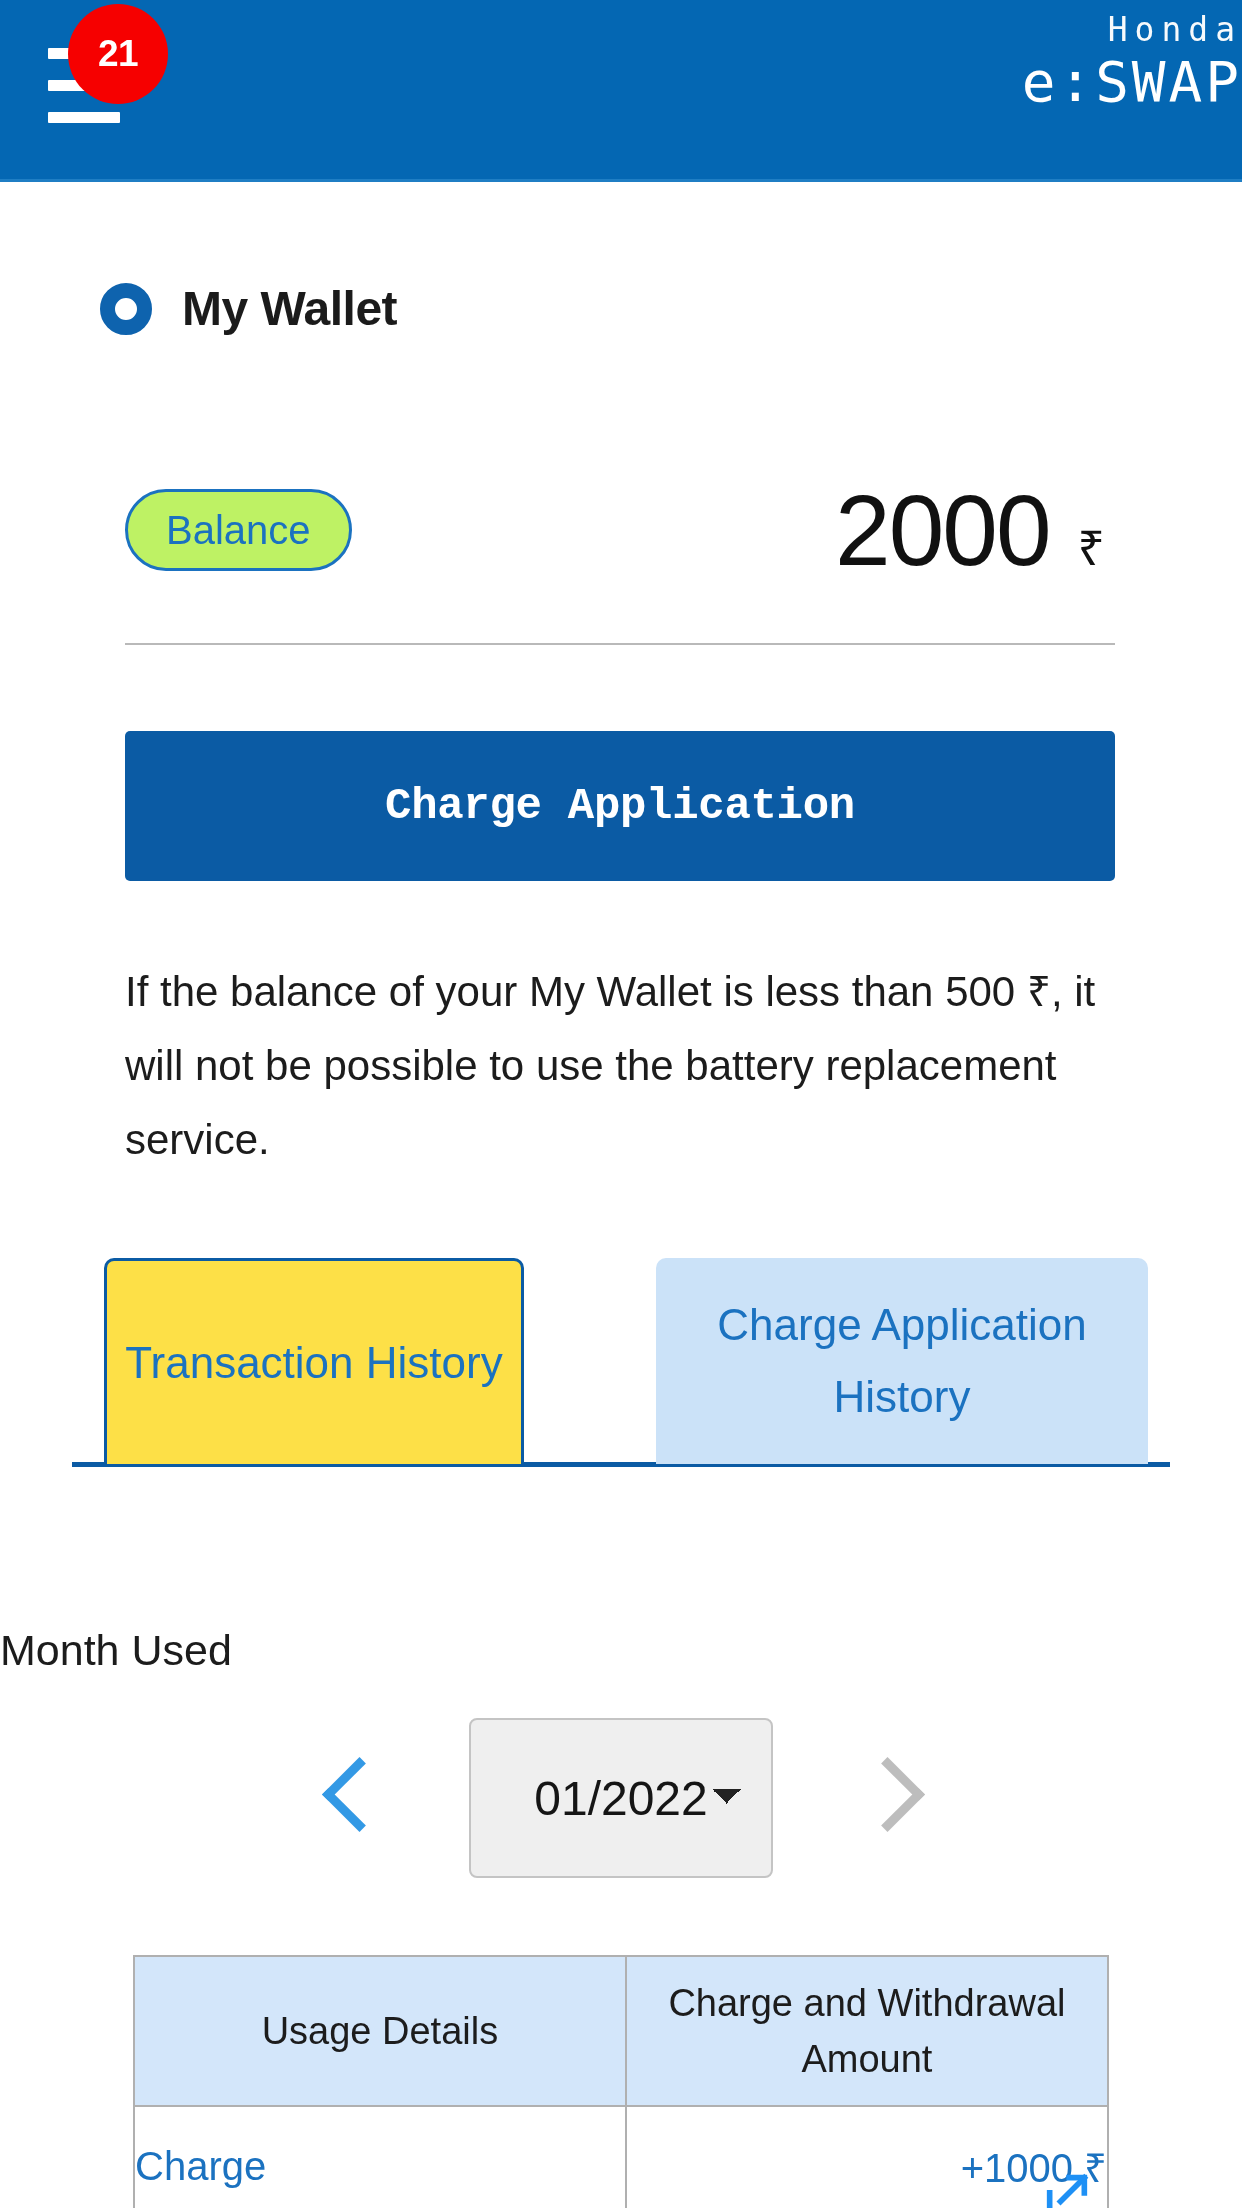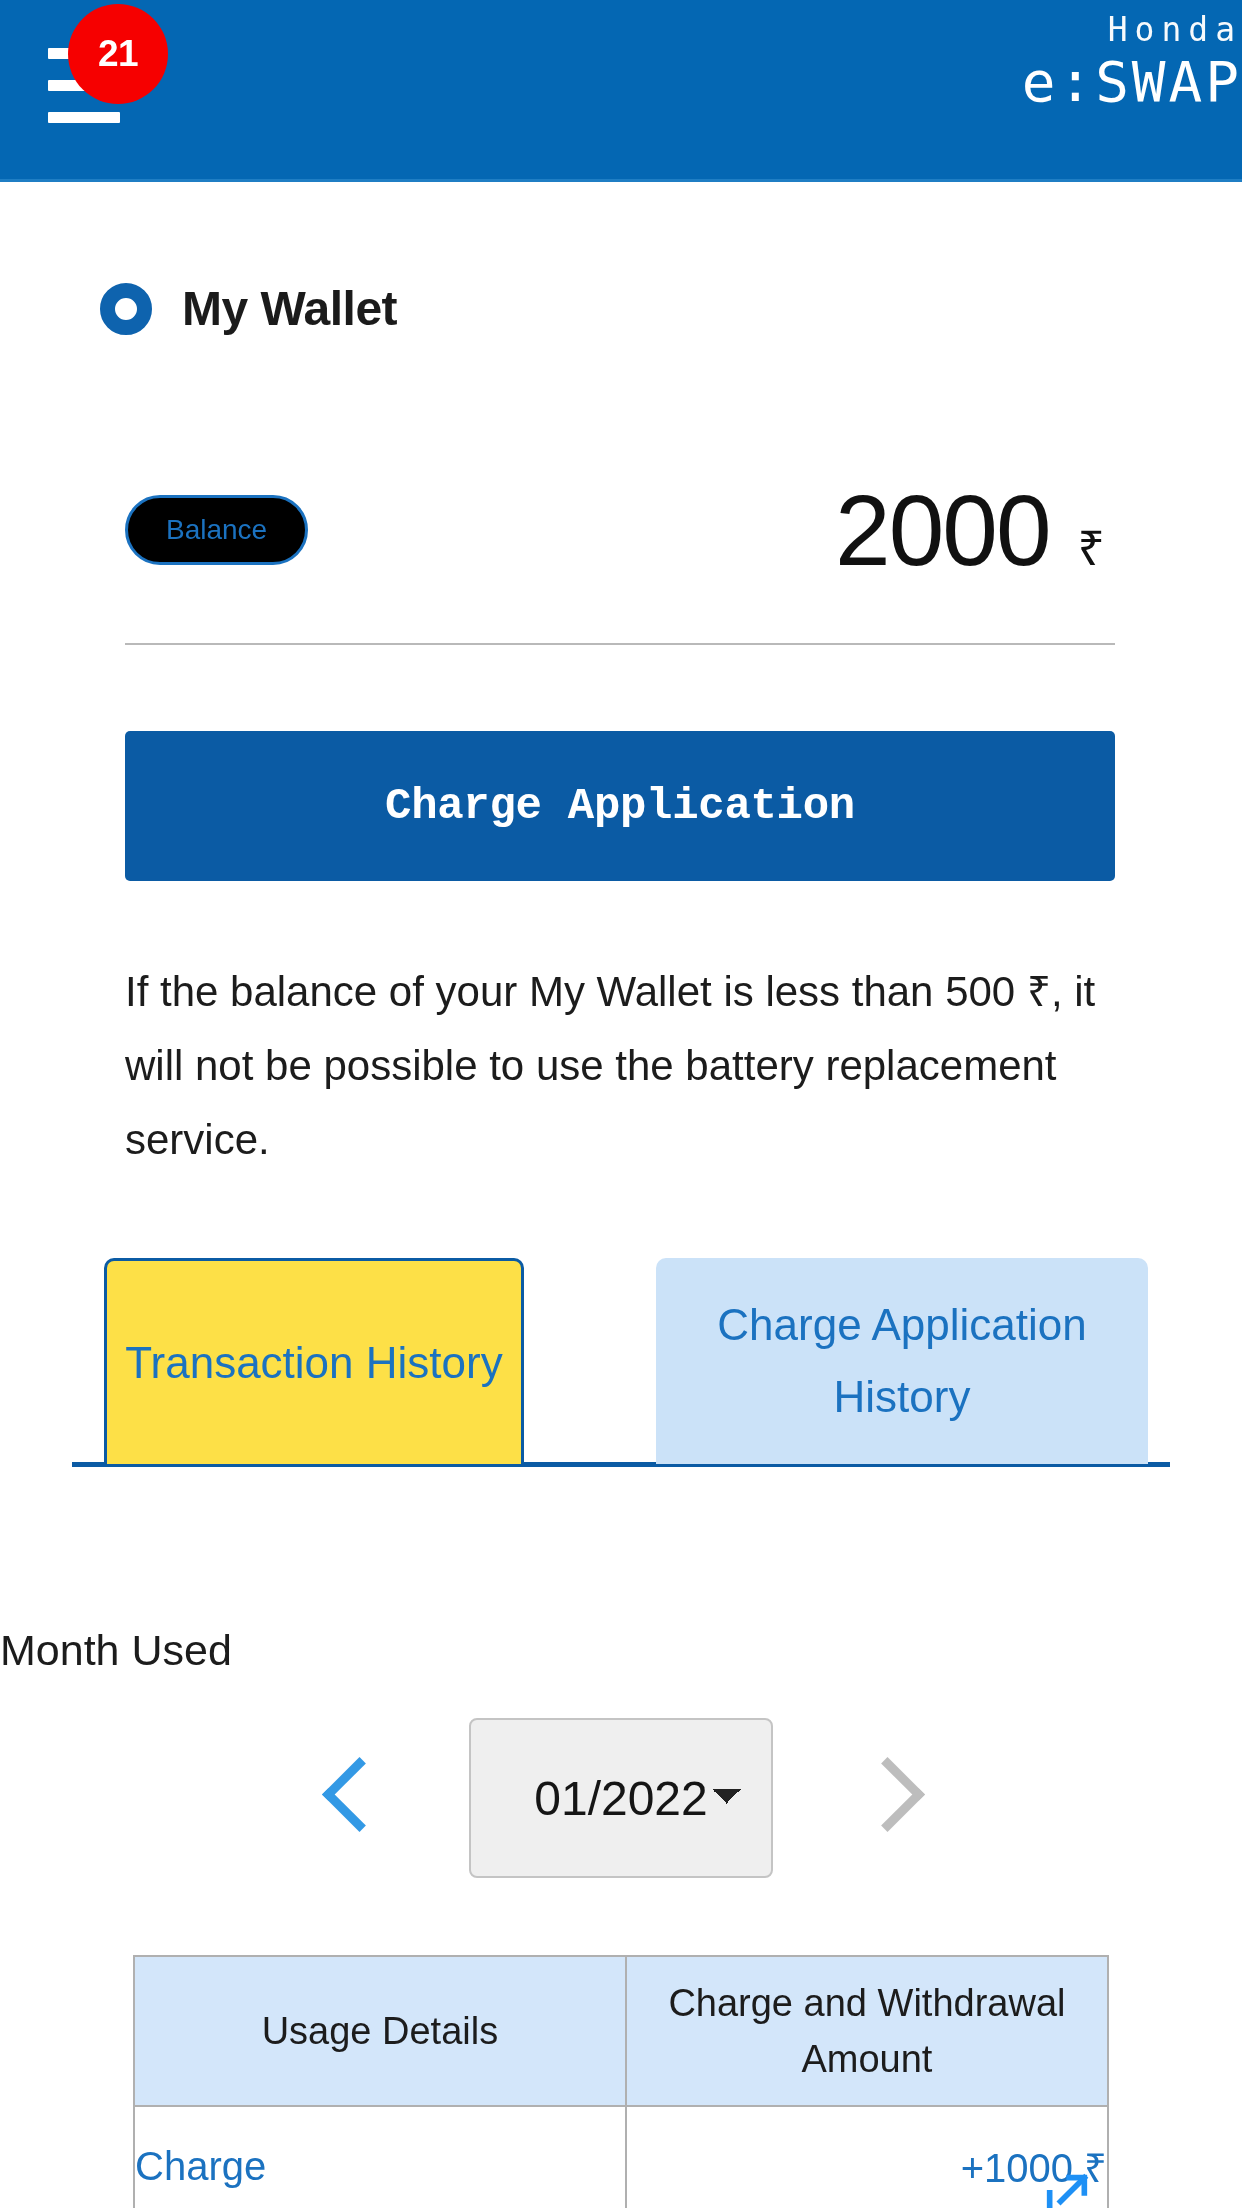--- a/index.html
+++ b/index.html
@@ -120,24 +120,24 @@
     width: 990px;
     height: 90px;
     display: flex;
     align-items: center;
     justify-content: space-between;
   }
   .balance-pill {
     border: 3px solid #1b72c0;
     border-radius: 48px;
     color: #1b72c0;
-    font-size: 28px;
+    font-size: 40px;
     padding: 18px 38px;
     line-height: 1;
-    background: #000000;
+    background: #bef264;
     white-space: nowrap;
   }
   .balance-value-wrap {
     display: flex;
     align-items: baseline;
     gap: 28px;
     padding-right: 10px;
     text-align: center;
   }
   .balance-amount {

